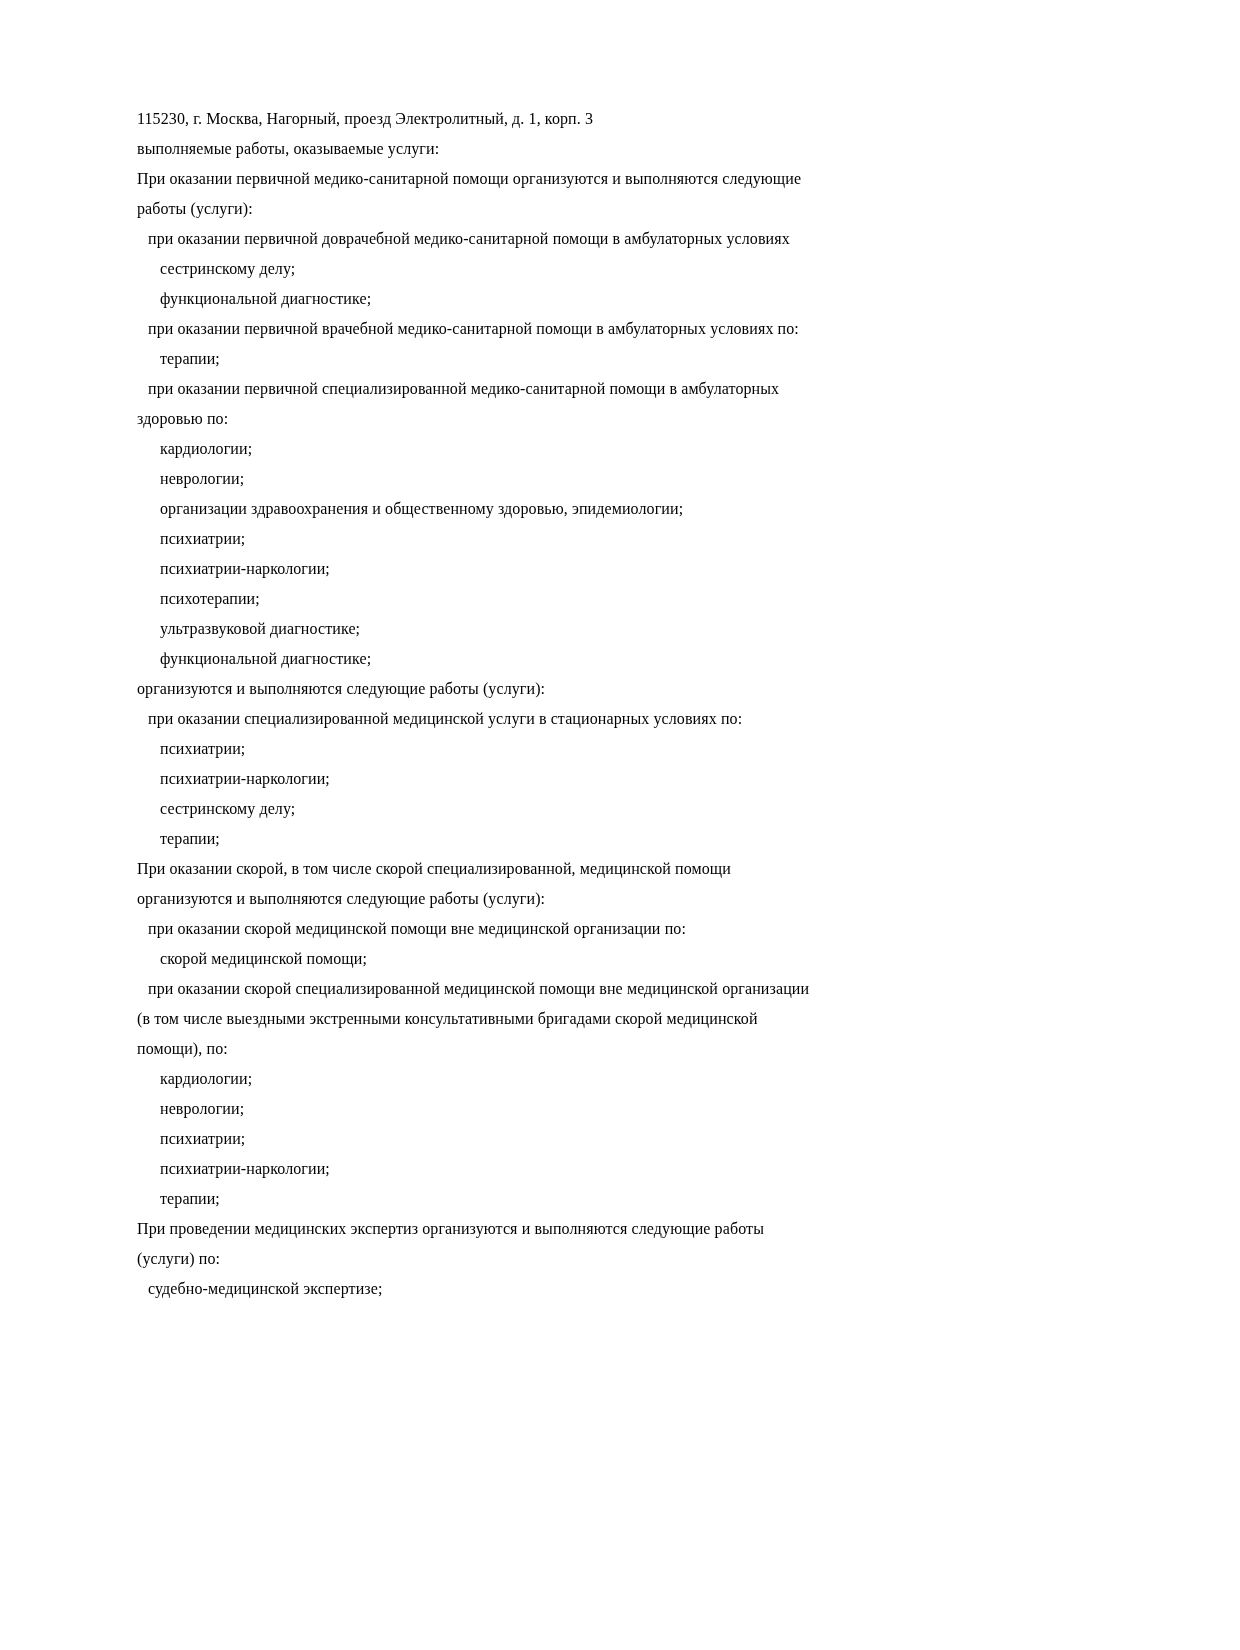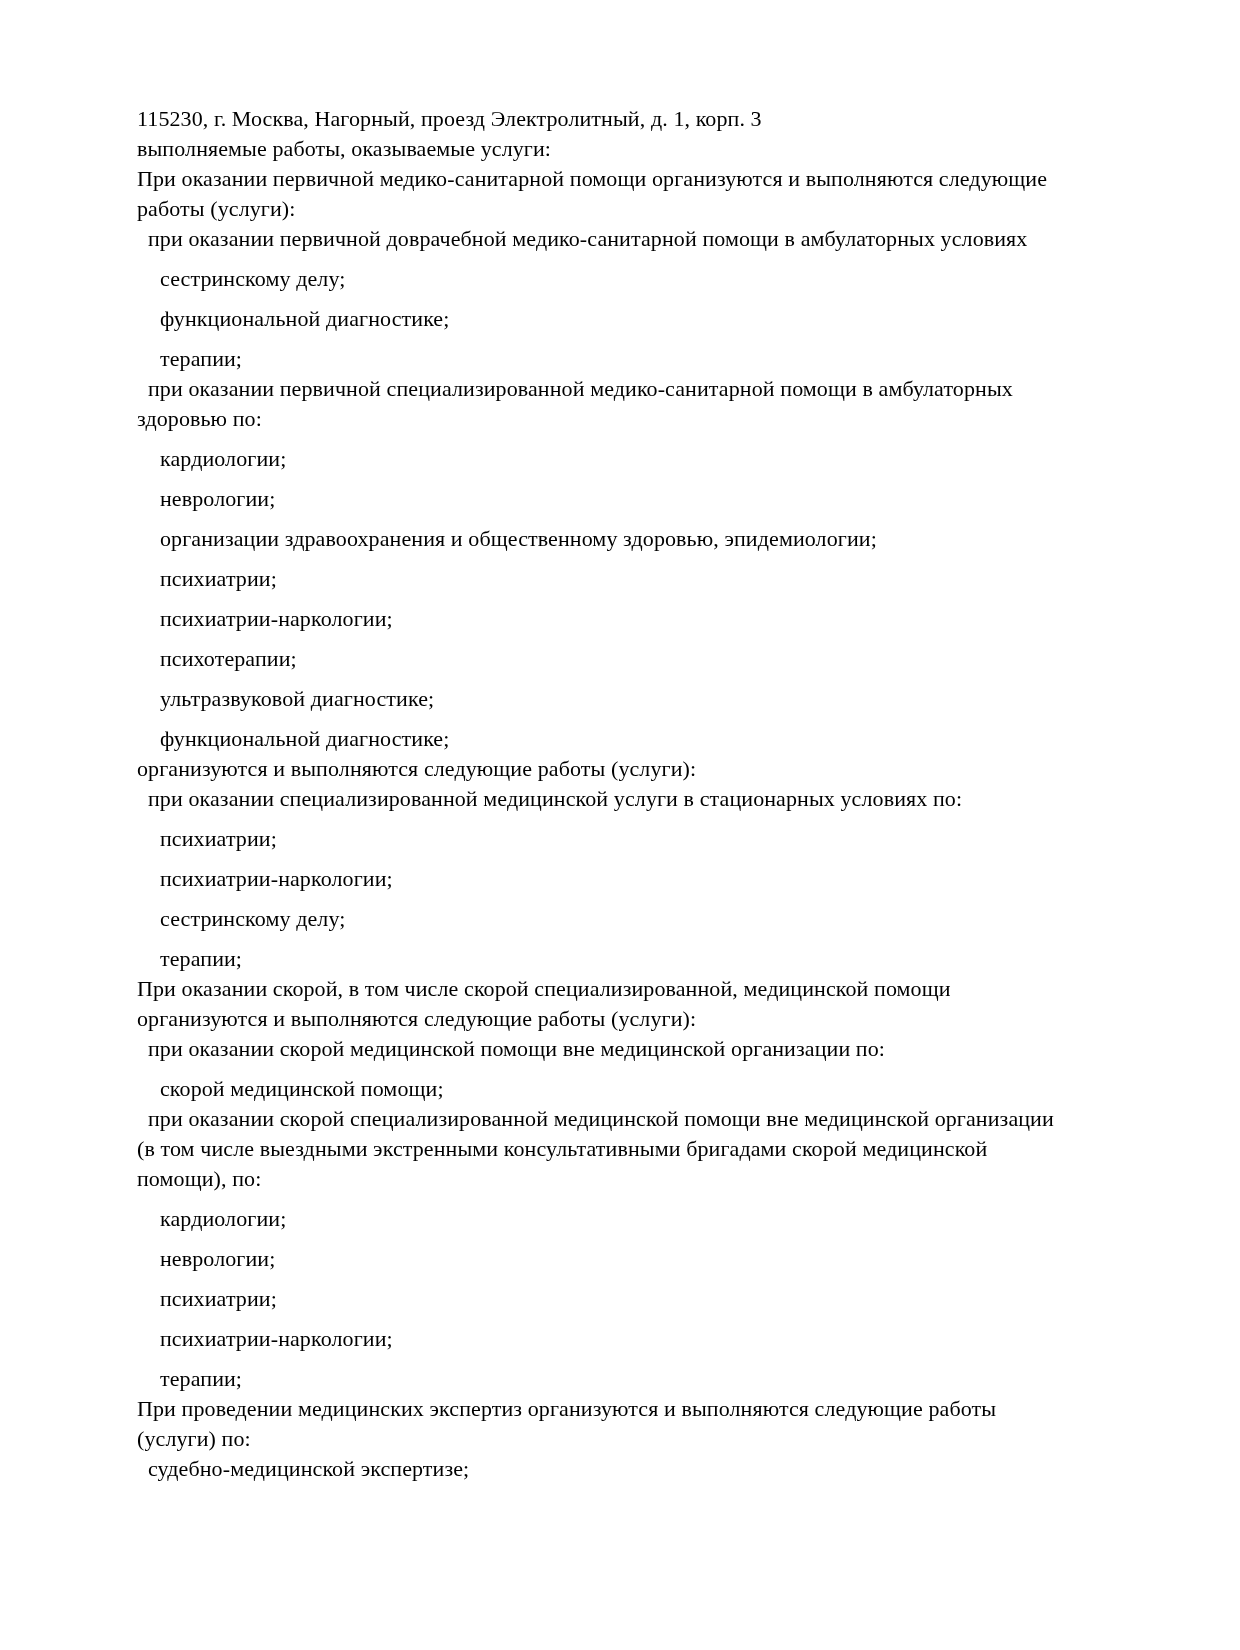--- a/index.html
+++ b/index.html
@@ -13,44 +13,45 @@
     position: relative;
     font-family: "Liberation Serif", "DejaVu Serif", serif;
     color: #000000;
     overflow: hidden;
   }
   #doc-text {
     position: absolute;
     top: 104px;
     left: 137px;
     width: 1040px;
-    font-size: 22px;
+    font-size: 16px;
     line-height: 30px;
     letter-spacing: 0.1px;
   }
   .line {
     white-space: pre;
     min-height: 30px;
   }
   .indent-0 { padding-left: 0; }
   .indent-1 { padding-left: 11px; font-family: Liberation Serif, serif; }
-  .indent-2 { padding-left: 23px; margin-top: 10px; }
+  .indent-2 { padding-left: 23px; }
 </style>
 </head>
 <body style="background: rgb(255, 255, 255); color: rgb(0, 0, 0);">
 
 <main>
   <div id="doc-text">
       <div class="line indent-0">115230, г. Москва, Нагорный, проезд Электролитный, д. 1, корп. 3</div>
       <div class="line indent-0">выполняемые работы, оказываемые услуги:</div>
       <div class="line indent-0">При оказании первичной медико-санитарной помощи организуются и выполняются следующие</div>
       <div class="line indent-0">работы (услуги):</div>
       <div class="line indent-1">при оказании первичной доврачебной медико-санитарной помощи в амбулаторных условиях</div>
       <div class="line indent-2">сестринскому делу;</div>
       <div class="line indent-2">функциональной диагностике;</div>
+      <div class="line indent-1">при оказании первичной врачебной медико-санитарной помощи в амбулаторных условиях по:</div>
       <div class="line indent-2">терапии;</div>
       <div class="line indent-1">при оказании первичной специализированной медико-санитарной помощи в амбулаторных</div>
       <div class="line indent-0">здоровью по:</div>
       <div class="line indent-2">кардиологии;</div>
       <div class="line indent-2">неврологии;</div>
       <div class="line indent-2">организации здравоохранения и общественному здоровью, эпидемиологии;</div>
       <div class="line indent-2">психиатрии;</div>
       <div class="line indent-2">психиатрии-наркологии;</div>
       <div class="line indent-2">психотерапии;</div>
       <div class="line indent-2">ультразвуковой диагностике;</div>

